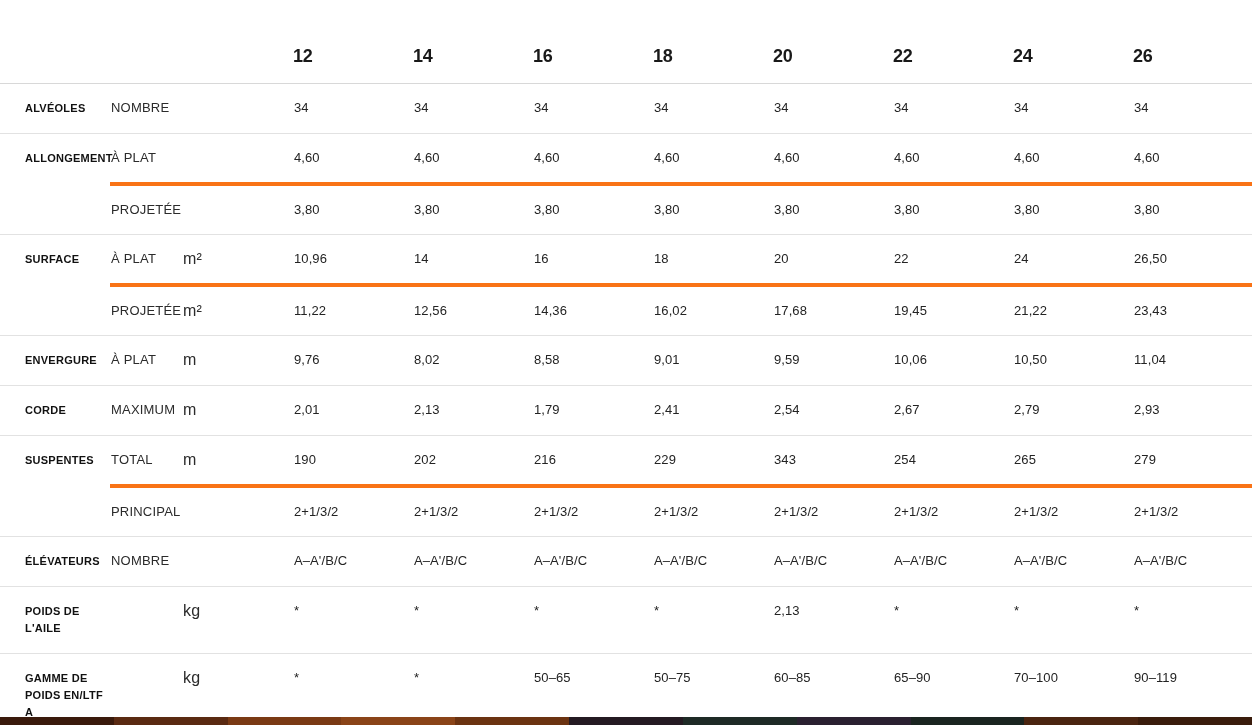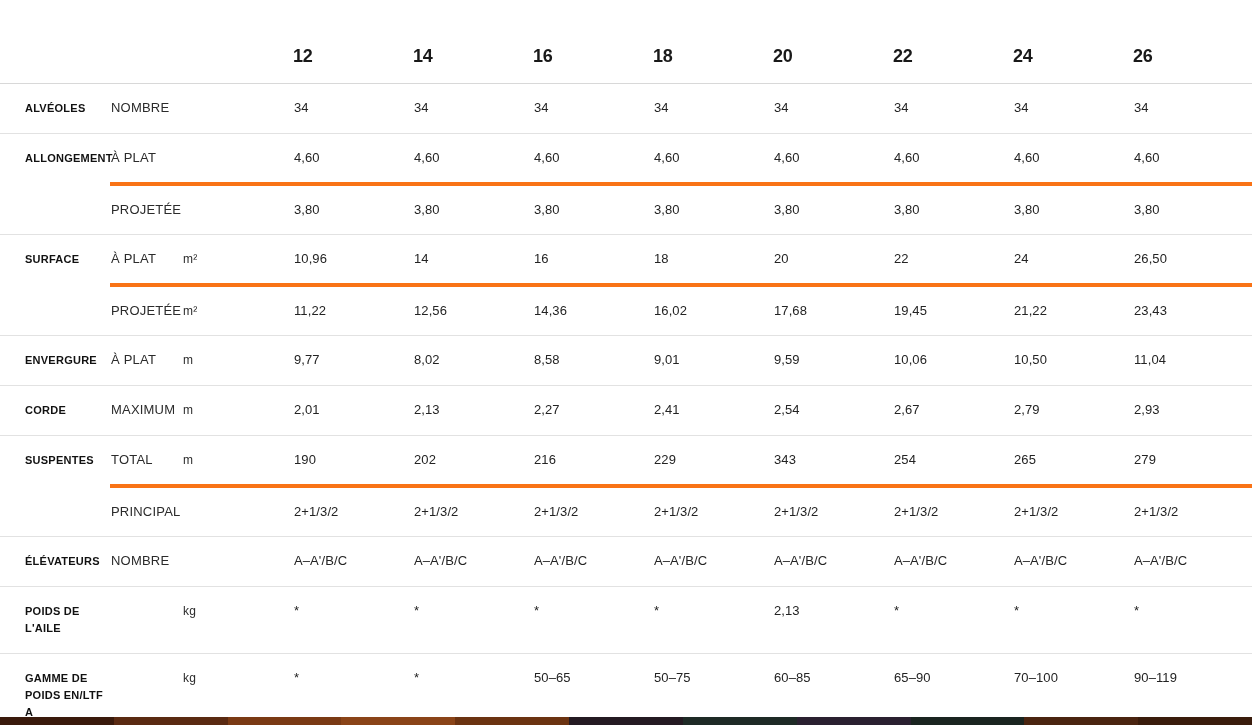--- a/index.html
+++ b/index.html
@@ -84,21 +84,21 @@
     padding-right: 0;
   }
   td.sub-label {
     font-size: 13px;
     color: #2b2b2b;
     letter-spacing: 0.2px;
     text-transform: uppercase;
     padding-right: 0;
   }
   td.unit-label {
-    font-size: 12px;
+    font-size: 16px;
     color: #2b2b2b;
     letter-spacing: 0.2px;
   }
   td.data-cell {
     font-size: 13px;
     color: #232323;
   }
 
   
   #bottom-strip {
@@ -206,36 +206,36 @@
         <td class="data-cell sub-bordered">16,02</td>
         <td class="data-cell sub-bordered">17,68</td>
         <td class="data-cell sub-bordered">19,45</td>
         <td class="data-cell sub-bordered">21,22</td>
         <td class="data-cell sub-bordered">23,43</td>
       </tr>
       <tr class="group-start">
         <td class="group-label">ENVERGURE</td>
         <td class="sub-label">À PLAT</td>
         <td class="unit-label">m</td>
-        <td class="data-cell">9,77</td>
+        <td class="data-cell">9,76</td>
         <td class="data-cell">8,02</td>
         <td class="data-cell">8,58</td>
         <td class="data-cell">9,01</td>
         <td class="data-cell">9,59</td>
         <td class="data-cell">10,06</td>
         <td class="data-cell">10,50</td>
         <td class="data-cell">11,04</td>
       </tr>
       <tr class="group-start">
         <td class="group-label">CORDE</td>
         <td class="sub-label">MAXIMUM</td>
         <td class="unit-label">m</td>
         <td class="data-cell">2,01</td>
         <td class="data-cell">2,13</td>
-        <td class="data-cell">2,27</td>
+        <td class="data-cell">1,79</td>
         <td class="data-cell">2,41</td>
         <td class="data-cell">2,54</td>
         <td class="data-cell">2,67</td>
         <td class="data-cell">2,79</td>
         <td class="data-cell">2,93</td>
       </tr>
       <tr class="group-start">
         <td class="group-label">SUSPENTES</td>
         <td class="sub-label">TOTAL</td>
         <td class="unit-label">m</td>

